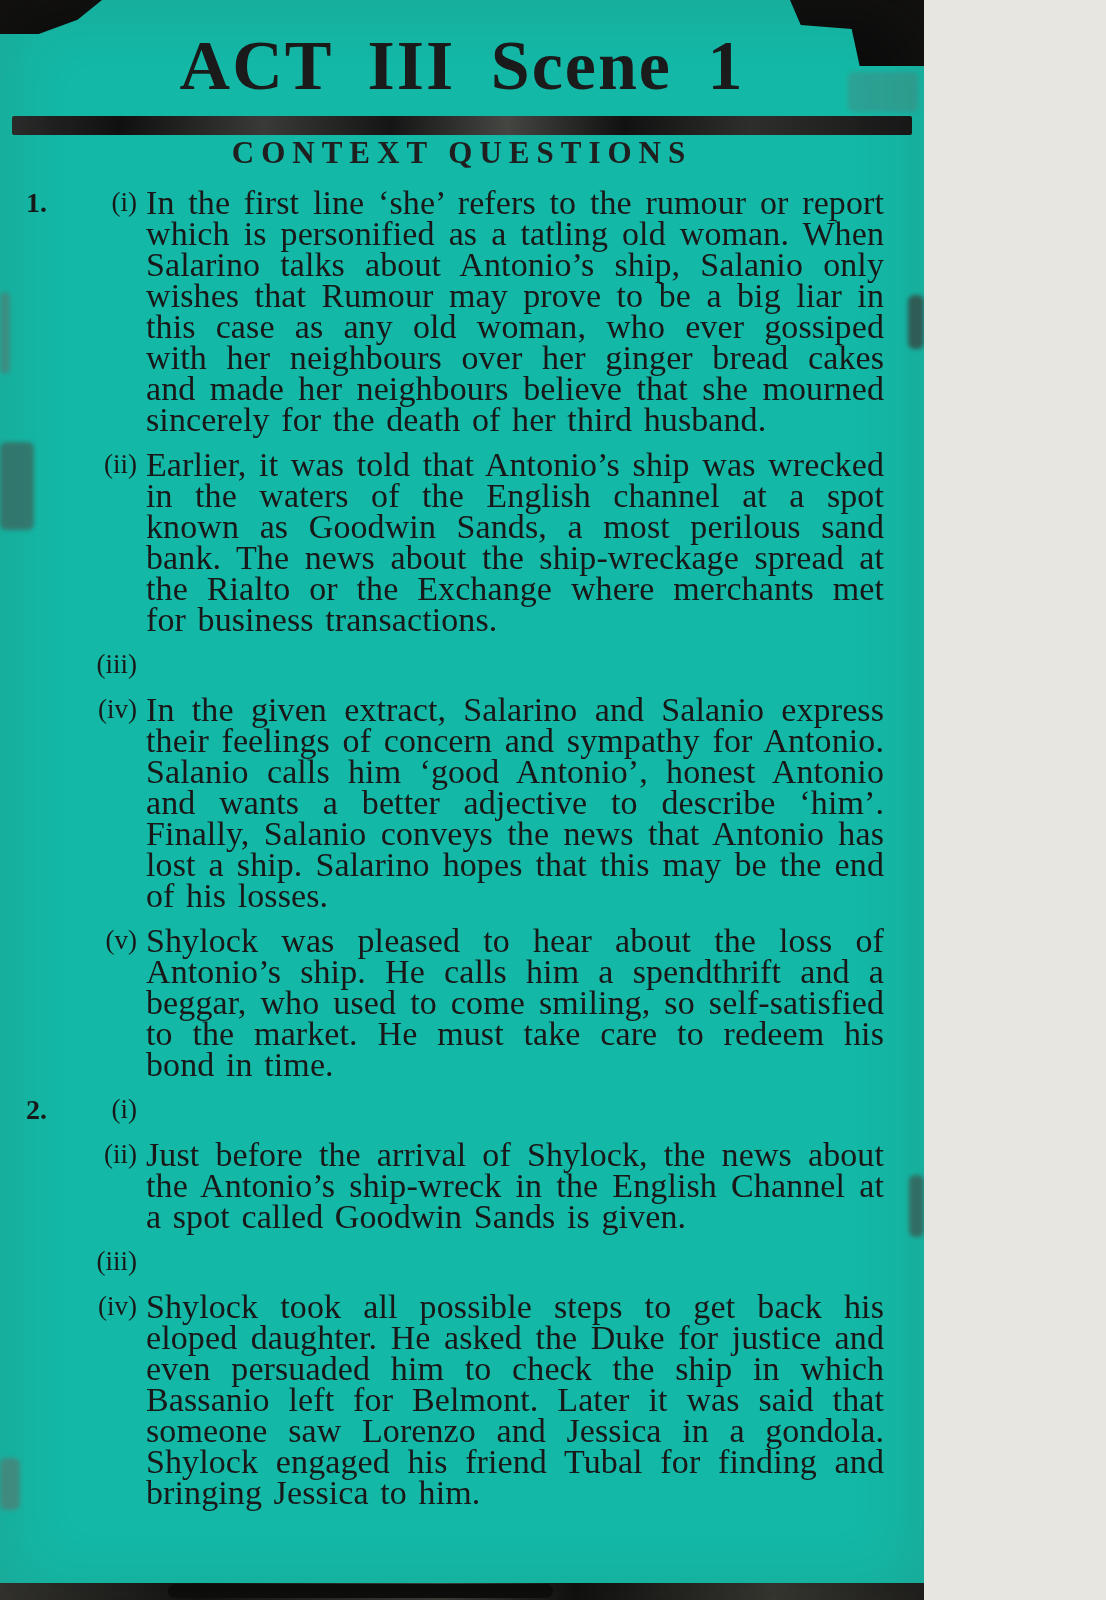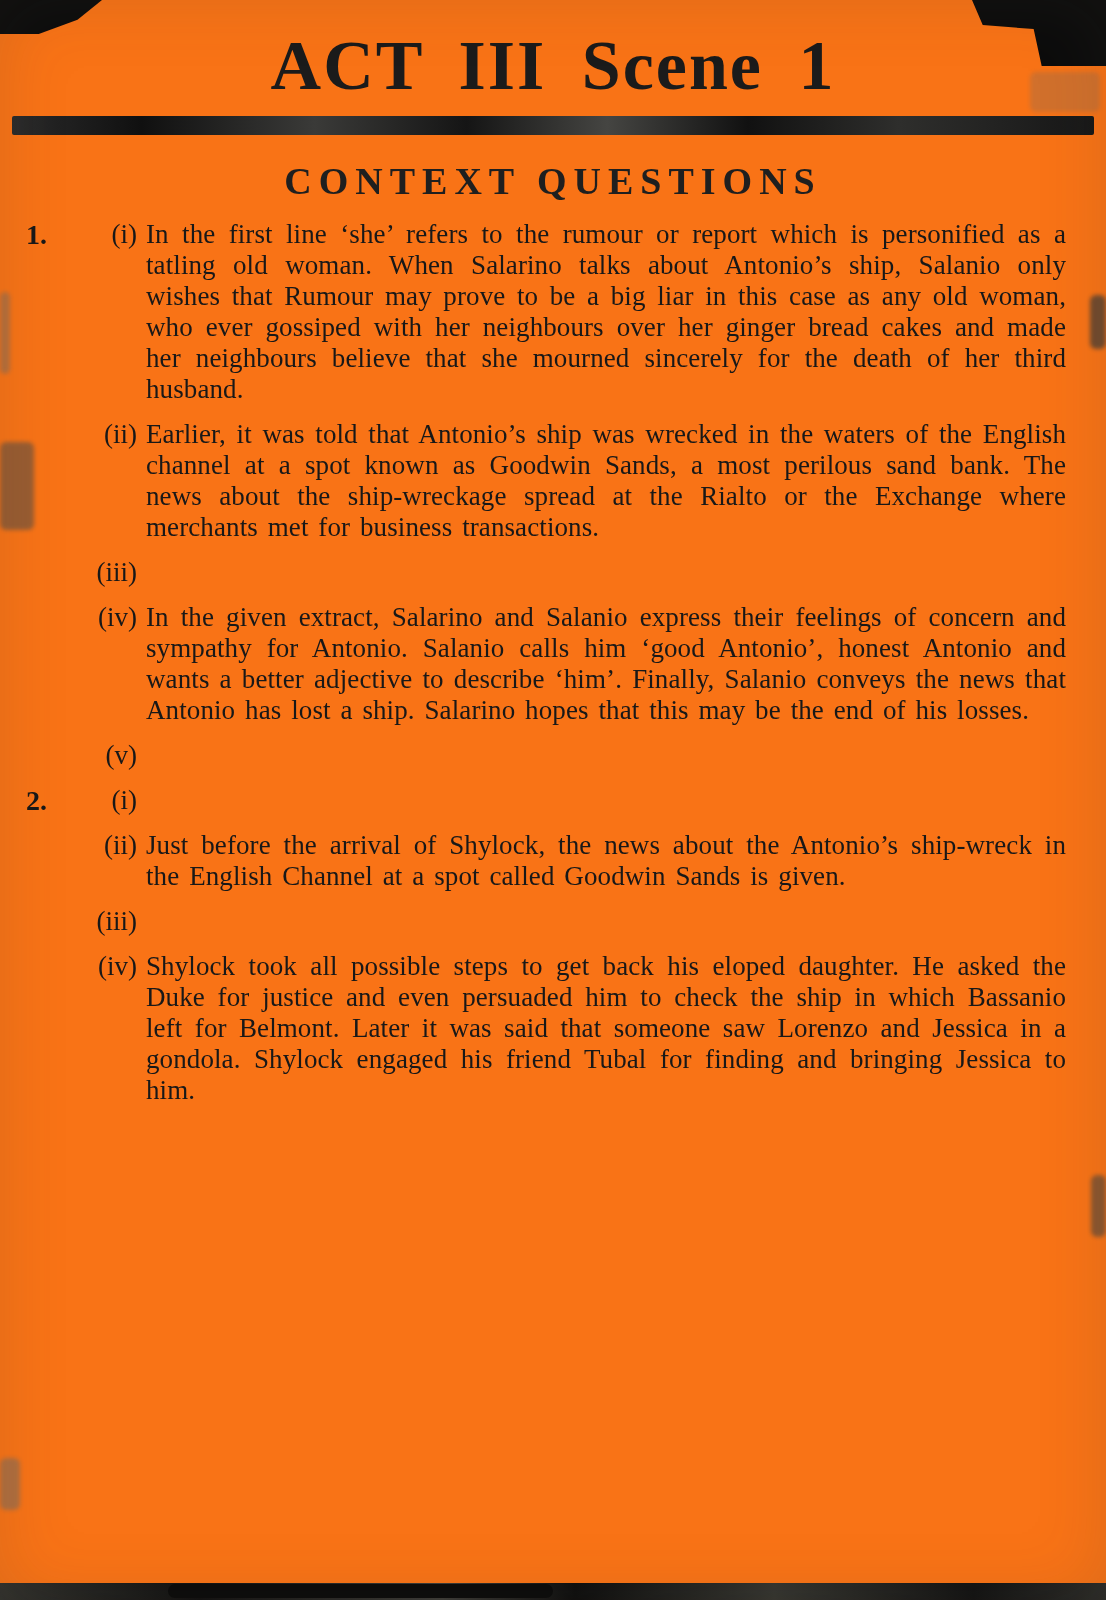--- a/index.html
+++ b/index.html
@@ -1,23 +1,23 @@
 <!DOCTYPE html>
 <html><head>
 <meta charset="utf-8">
 <style>
   * { margin: 0; padding: 0; box-sizing: border-box; }
   html, body { width: 1106px; background: #e8e6e0; }
   body { font-family: "Liberation Serif", "DejaVu Serif", serif; }
 
   .page {
     position: relative;
-    width: 1106px;
+    width: 924px;
     height: 1600px;
-    background: #f97316;
+    background: #14b8a6;
     color: #181818;
     overflow: hidden;
   }
   .page .vignette {
     position: absolute; inset: 0;
     box-shadow: inset 0 0 70px rgba(70,62,48,0.16);
     pointer-events: none;
   }
 
   
@@ -32,23 +32,22 @@
   }
   .title-divider {
     height: 19px;
     margin: 10px 12px 0 12px;
     border-radius: 2px;
     background: linear-gradient(90deg,
       #2b2b2b 0%, #101010 12%, #3a3a38 28%, #151515 42%,
       #454542 55%, #111 68%, #2e2e2c 82%, #171717 100%);
   }
   .section-heading {
-    margin-top: 24px;
     text-align: center;
-    font-size: 38px;
+    font-size: 31px;
     font-weight: bold;
     letter-spacing: 7px;
     color: #1f1f1f;
   }
 
   
   .content {
     padding: 16px 40px 0 26px;
   }
   .answer-row {
@@ -61,21 +60,21 @@
     font-weight: bold;
     font-size: 28px;
     line-height: 31px;
   }
   .alabel {
     text-align: right;
     font-size: 27px;
     line-height: 31px;
   }
   .atext {
-    font-size: 27px;
+    font-size: 34px;
     line-height: 31px;
     text-align: justify;
     word-spacing: 3px;
     letter-spacing: 0.1px;
   }
 
   
   .artifact { position: absolute; pointer-events: none; }
   .corner-tl {
     left: 0; top: 0; width: 102px; height: 34px;
@@ -139,20 +138,21 @@
 
     <div class="answer-row">
       <span class="qnum"></span>
       <span class="alabel">(iv)</span>
       <p class="atext">In the given extract, Salarino and Salanio express their feelings of concern and sympathy for Antonio. Salanio calls him ‘good Antonio’, honest Antonio and wants a better adjective to describe ‘him’. Finally, Salanio conveys the news that Antonio has lost a ship. Salarino hopes that this may be the end of his losses.</p>
     </div>
 
     <div class="answer-row">
       <span class="qnum"></span>
       <span class="alabel">(v)</span>
+      <p class="atext">Shylock was pleased to hear about the loss of Antonio’s ship. He calls him a spendthrift and a beggar, who used to come smiling, so self-satisfied to the market. He must take care to redeem his bond in time.</p>
     </div>
 
     <div class="answer-row">
       <span class="qnum">2.</span>
       <span class="alabel">(i)</span>
     </div>
 
     <div class="answer-row">
       <span class="qnum"></span>
       <span class="alabel">(ii)</span>

